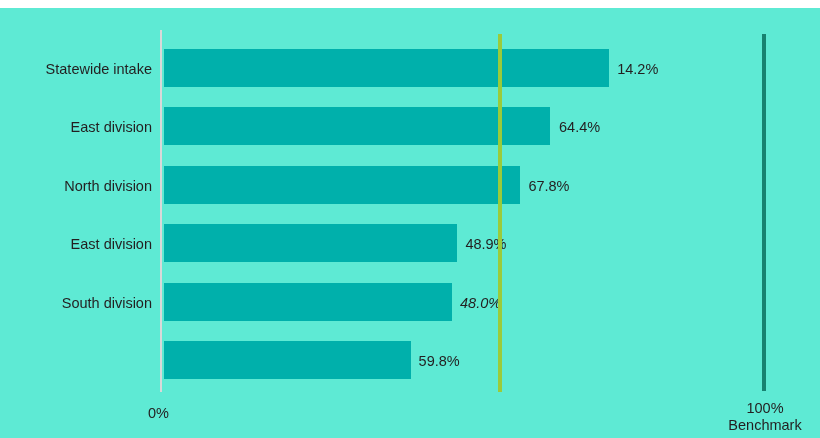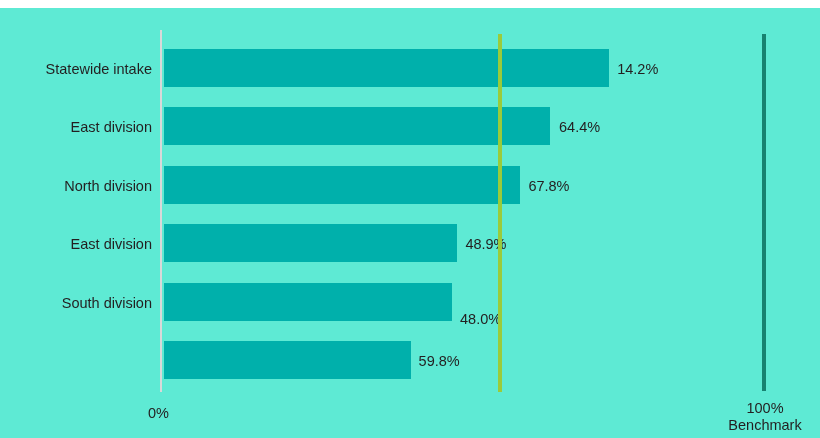--- a/index.html
+++ b/index.html
@@ -106,21 +106,21 @@
   <div class="bar" id="bar-1" style="top: 99px; width: 386.4px;"></div>
   <div class="bar" id="bar-2" style="top: 158px; width: 356.4px;"></div>
   <div class="bar" id="bar-3" style="top: 216px; width: 293.4px;"></div>
   <div class="bar" id="bar-4" style="top: 275px; width: 288px;"></div>
   <div class="bar" id="bar-5" style="top: 333px; width: 246.6px;"></div>
 
   <div class="bar-value" id="val-0" style="top: 54px; left: 617.2px;">14.2%</div>
   <div class="bar-value" id="val-1" style="top: 112px; left: 559px;">64.4%</div>
   <div class="bar-value" id="val-2" style="top: 171px; left: 528.4px;">67.8%</div>
   <div class="bar-value" id="val-3" style="top: 229px; left: 465.4px;">48.9%</div>
-  <div class="bar-value" id="val-4" style="top: 304px; left: 460px;">48.0%</div>
+  <div class="bar-value" id="val-4" style="top: 288px; left: 460px; font-style: italic;">48.0%</div>
   <div class="bar-value" id="val-5" style="top: 346px; left: 418.6px;">59.8%</div>
 
   <div class="avg-line" id="avg-line" style="left: 498px; background: rgb(154, 203, 59);"></div>
   <div class="benchmark-line" id="bench-line" style="left: 762px; background: rgb(23, 130, 112);"></div>
 
   <div class="axis-caption zero">0%</div>
   <div class="axis-caption bench">
     <div>100%</div>
     <div>Benchmark</div>
   </div>

